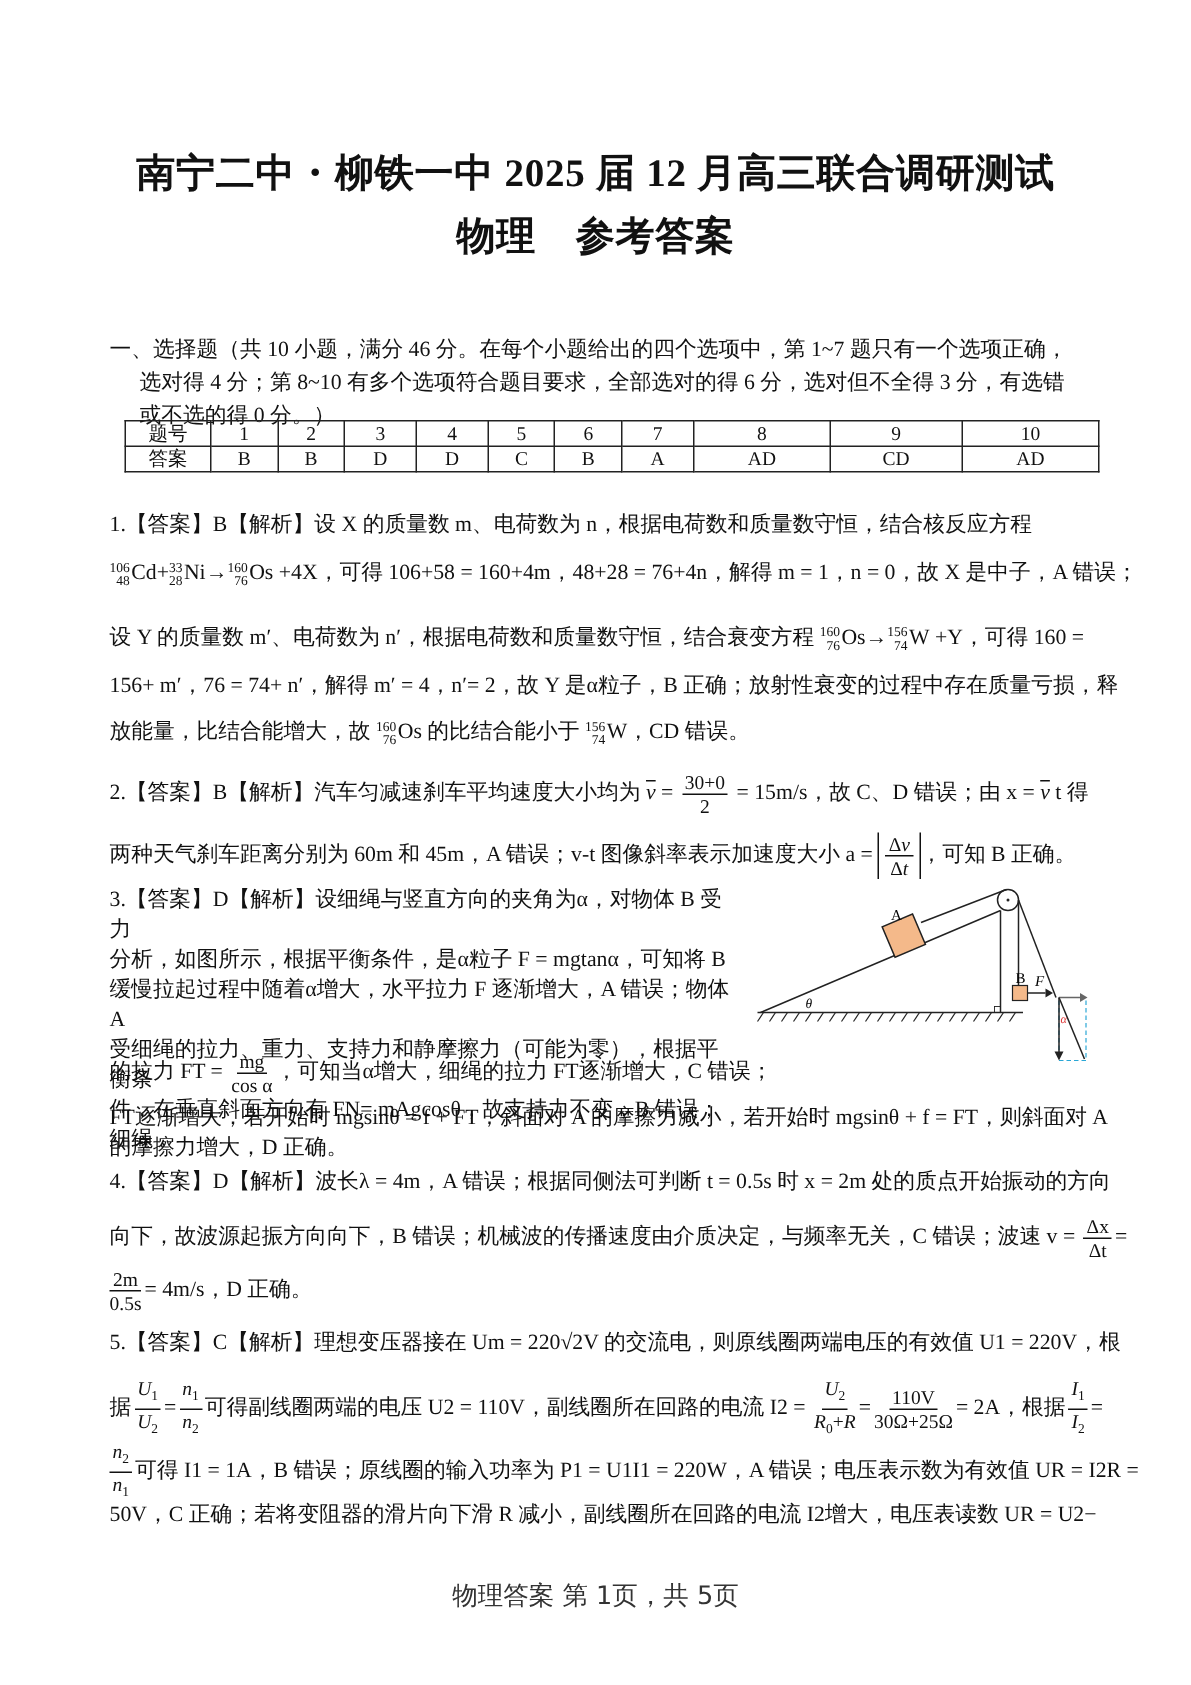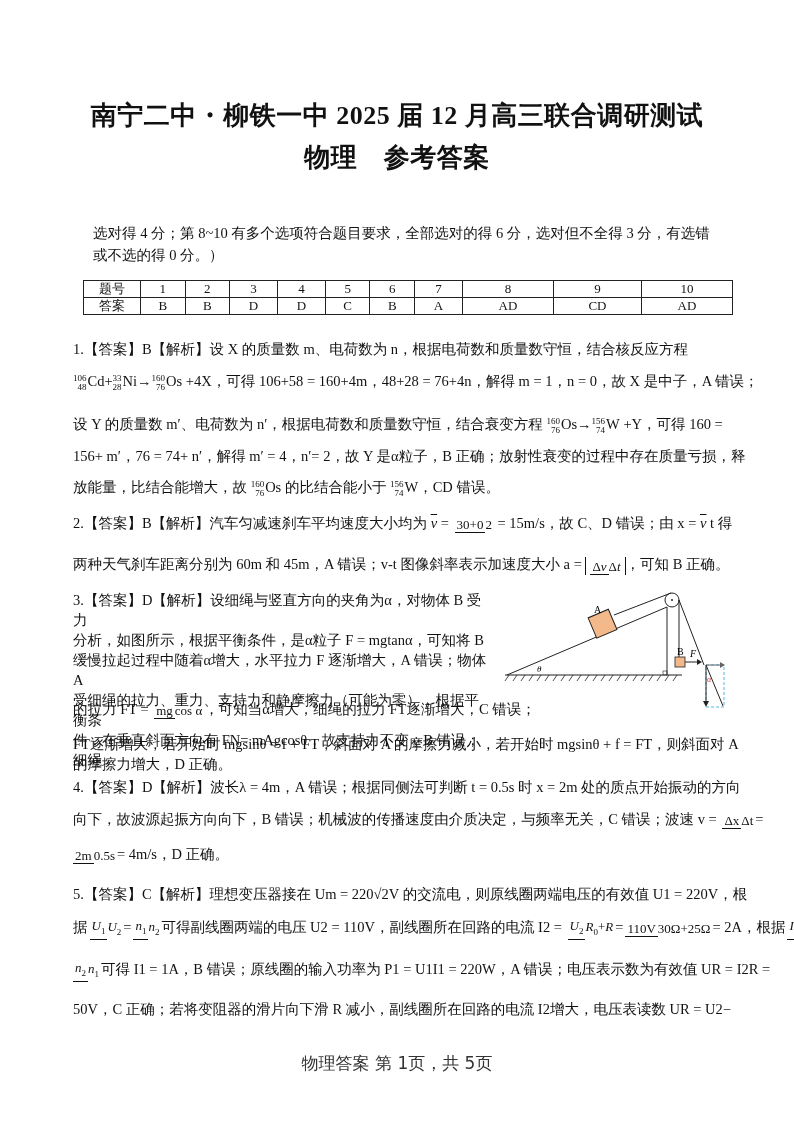--- a/index.html
+++ b/index.html
@@ -17,37 +17,38 @@
   table.ans td { border: 1px solid #222; text-align: center; height: 16px;
                  padding: 0; line-height: 16px; }
   table.ans td.hdr { width: 56px; }
   .para { position: absolute; left: 73px; font-size: 14.5px; line-height: 20px; }
   .line { position: absolute; left: 73px; font-size: 14.5px; white-space: nowrap; }
   i { font-style: italic; }
   sup, sub { font-size: 9px; }
   .nuc { display: inline-block; position: relative; vertical-align: middle; }
   .nuc .ms { display: inline-flex; flex-direction: column; font-size: 9px;
              line-height: 9px; text-align: right; vertical-align: middle; margin-right: 1px; }
-  .frac { display: inline-flex; align-items: center;
+  .frac { display: inline-flex; flex-direction: column; align-items: center;
           vertical-align: middle; font-size: 13px; line-height: 15px; margin: 0 2px; text-align: center; }
   .frac .num { border-bottom: 1px solid #111; padding: 0 2px; }
   .vbar { text-decoration: overline; }
   .abs { display: inline-block; border-left: 1px solid #111; border-right: 1px solid #111;
          padding: 0 2px; vertical-align: middle; }
   .footer { position: absolute; top: 1052px; left: 0; width: 794px; text-align: center;
             font-family: "DejaVu Sans", sans-serif; font-size: 17px; color: #333; }
   .fig { position: absolute; left: 497px; top: 585px; width: 240px; height: 125px; }
 </style>
 </head>
 <body>
 
 <div class="title" id="t1">南宁二中・柳铁一中 2025 届 12 月高三联合调研测试</div>
 <div class="title" id="t2">物理　参考答案</div>
 
 <div class="sec-head">
+  <span>一、选择题（共 10 小题，满分 46 分。在每个小题给出的四个选项中，第 1~7 题只有一个选项正确，</span>
   <span class="indent">选对得 4 分；第 8~10 有多个选项符合题目要求，全部选对的得 6 分，选对但不全得 3 分，有选错</span>
   <span class="indent">或不选的得 0 分。）</span>
 </div>
 
 <table class="ans">
   <tbody>
       <tr>
     <td class="hdr">题号</td>
     <td>1</td>
     <td>2</td>

